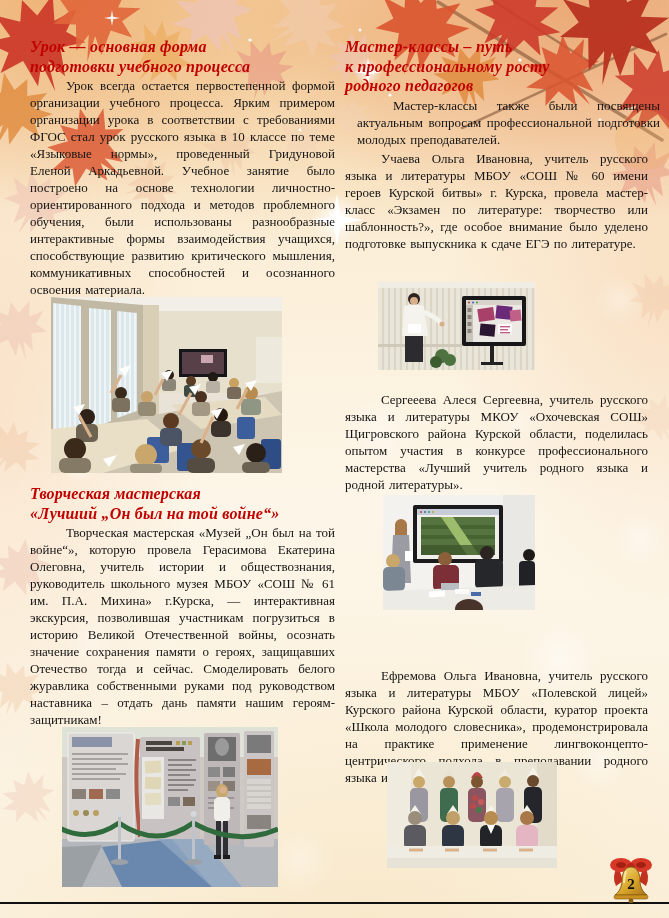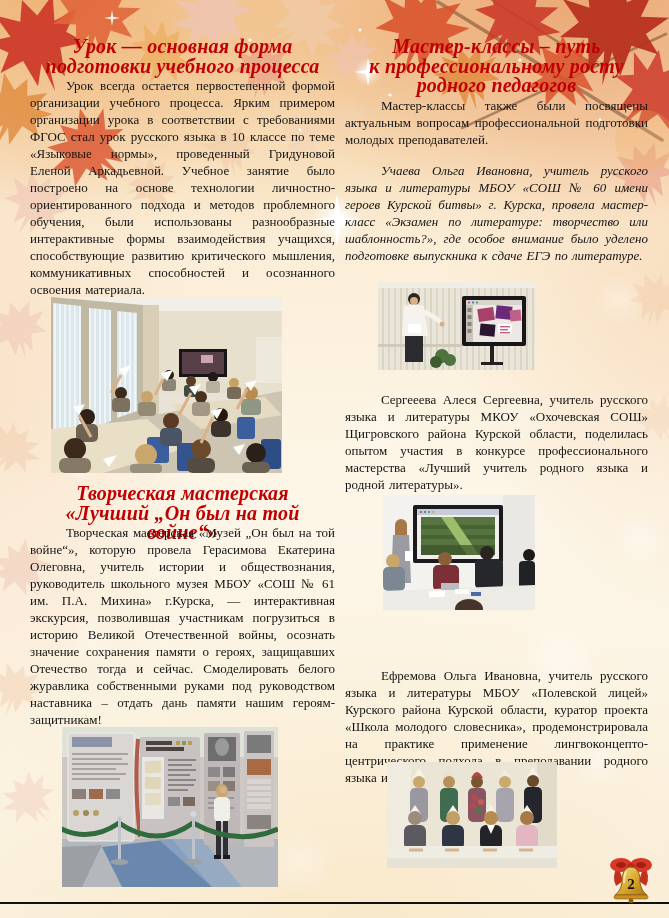--- a/index.html
+++ b/index.html
@@ -10,22 +10,22 @@
       radial-gradient(ellipse 420px 300px at 6% 0%, rgba(232,148,70,.50), transparent 70%),
       radial-gradient(ellipse 520px 320px at 88% 0%, rgba(224,118,60,.48), transparent 70%),
       radial-gradient(ellipse 760px 280px at 50% 4%, rgba(240,178,108,.45), transparent 75%),
       radial-gradient(ellipse 300px 520px at 0% 45%, rgba(240,172,122,.22), transparent 70%),
       radial-gradient(ellipse 320px 460px at 100% 32%, rgba(238,160,100,.20), transparent 70%),
       radial-gradient(ellipse 560px 420px at 55% 100%, rgba(246,212,152,.25), transparent 75%),
       linear-gradient(180deg,#f6e0bd 0%,#fbeed7 26%,#fdf6e8 55%,#faf0dc 100%);
   }
   .bg{position:absolute;left:0;top:0;z-index:0;}
   .blk{position:absolute;z-index:2;}
-  .head{font-style:italic;font-weight:bold;color:#C00000;text-align:center;
-        font-size:20px;line-height:19.5px;letter-spacing:.2px;}
+  .head{font-style:italic;font-weight:bold;color:#C00000;text-align:left;
+        font-size:16px;line-height:19.5px;letter-spacing:.2px;}
   .body-par{font-size:13px;line-height:17px;color:#141414;text-align:justify;
         text-indent:36px;word-spacing:1px;}
   .ph{margin:0;padding:0;}
   .ph svg{display:block;}
   .bell-wrap{position:absolute;z-index:3;}
   .bell-num{position:absolute;left:0;top:21px;width:100%;text-align:center;
         font-weight:bold;font-size:15px;color:#111;z-index:4;}
   .footer-line{position:absolute;left:0;top:902px;width:669px;height:2px;background:#101010;z-index:2;}
 </style>
 </head>
@@ -299,22 +299,22 @@
           <ellipse cx="131.5" cy="135" rx="9" ry="3" fill="#9ba1a7"></ellipse>
       </g>
     </svg>
   </figure>
 
   <div class="blk head" style="left:345px;top:37px;width:303px;">
     <div>Мастер-классы – путь</div>
     <div>к профессиональному росту</div>
     <div>родного педагогов</div>
   </div>
-  <div class="blk body-par" style="left:345px;top:97px;width:303px;">Мастер-классы также были посвящены актуальным вопросам профессиональной подготовки молодых преподавателей.</div>
-  <div class="blk body-par" style="left:345px;top:162px;width:303px;font-style:italic;">Учаева Ольга Ивановна, учитель русского языка и литературы МБОУ «СОШ № 60 имени героев Курской битвы» г. Курска, провела мастер-класс «Экзамен по литературе: творчество или шаблонность?», где особое внимание было уделено подготовке выпускника к сдаче ЕГЭ по литературе.</div>
+  <div class="blk body-par" style="left:357px;top:97px;width:303px;">Мастер-классы также были посвящены актуальным вопросам профессиональной подготовки молодых преподавателей.</div>
+  <div class="blk body-par" style="left:345px;top:150px;width:303px;">Учаева Ольга Ивановна, учитель русского языка и литературы МБОУ «СОШ № 60 имени героев Курской битвы» г. Курска, провела мастер-класс «Экзамен по литературе: творчество или шаблонность?», где особое внимание было уделено подготовке выпускника к сдаче ЕГЭ по литературе.</div>
 
   <figure class="ph blk" style="left:378px;top:282px;">
     <svg width="157" height="88" viewBox="0 0 157 88">
       <defs>
         <pattern id="pvbB" width="6" height="10" patternUnits="userSpaceOnUse">
           <rect width="6" height="10" fill="#e9e5d9"></rect>
             <rect x="4" width="2" height="10" fill="#dbd5c6"></rect>
         </pattern>
       </defs>
       <rect width="157" height="88" fill="url(#pvbB)"></rect>

